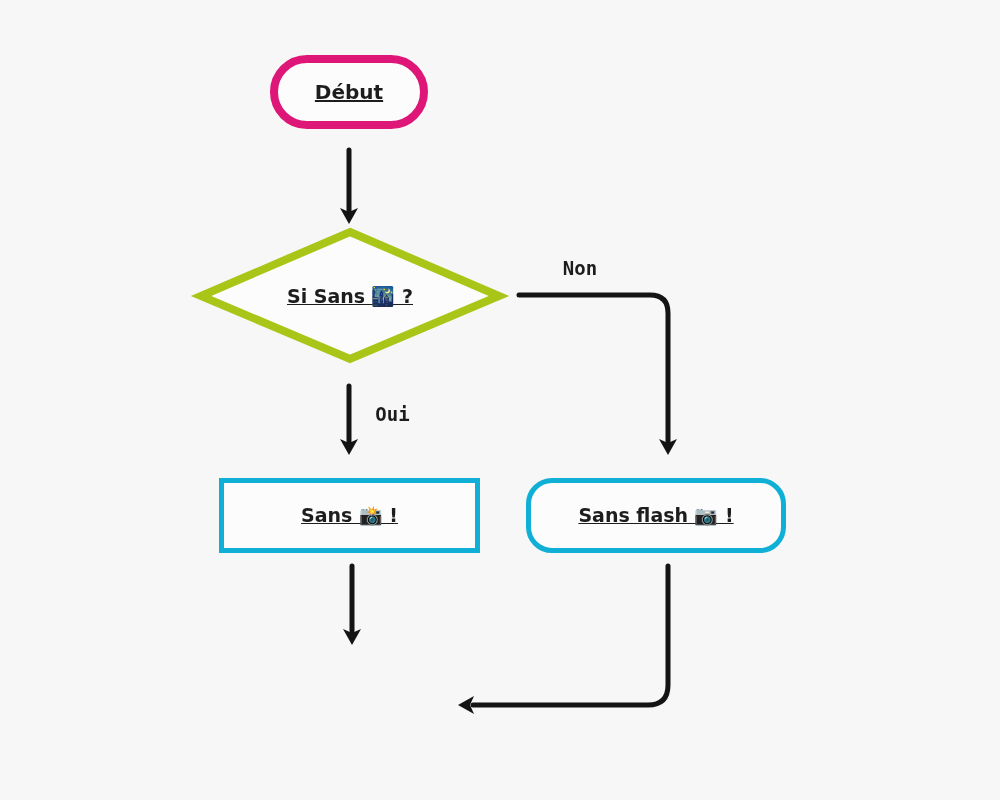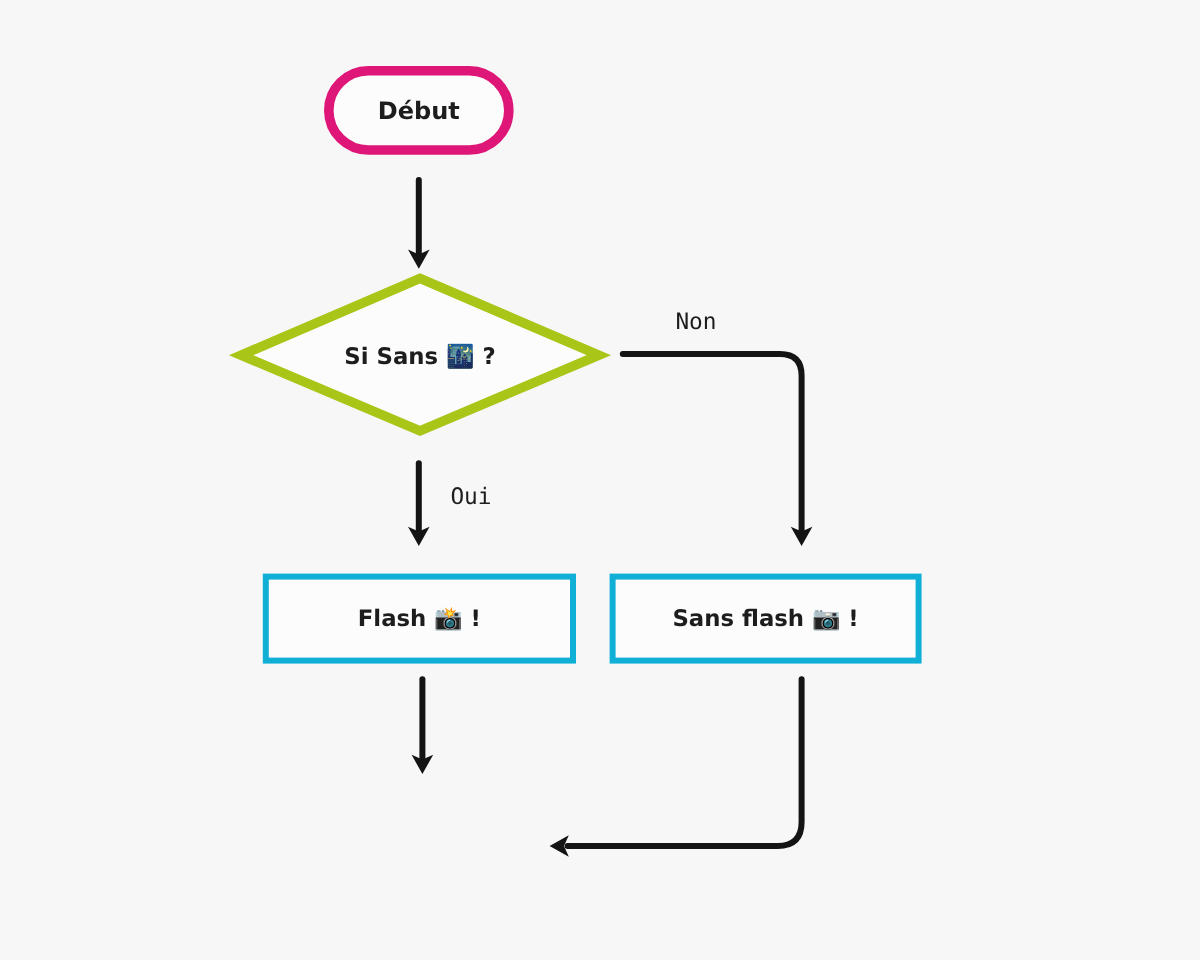--- a/index.html
+++ b/index.html
@@ -7,31 +7,31 @@
     --pink:#dd1677; --lime:#a9c618; --cyan:#10afd6; --node_fill:#fcfcfc;
   }
   html,body{margin:0;padding:0;}
   body{background:var(--bg);font-family:"DejaVu Sans","Liberation Sans",sans-serif;}
   .stage{position:relative;width:1000px;height:800px;background:var(--bg);overflow:hidden;}
   .edges{position:absolute;left:0;top:0;width:1000px;height:800px;}
   .edge-line{fill:none;stroke:var(--ink);stroke-width:5;stroke-linecap:round;}
   .arrowhead{fill:var(--ink);stroke:none;}
   .diamond-shape{fill:var(--node_fill);stroke:var(--lime);stroke-width:8;stroke-linejoin:miter;}
   .node{position:absolute;box-sizing:border-box;display:flex;align-items:center;justify-content:center;
-        background:var(--node_fill);color:var(--text);font-weight:bold;font-size:19px;text-align:right;}
+        background:var(--node_fill);color:var(--text);font-weight:bold;font-size:19px;text-align:right;text-decoration:underline;}
   .pill{border:8px solid var(--pink);border-radius:42px;}
   .pill-start{left:270px;top:55px;width:158px;height:74px;font-size:20px;}
   .pill-end{left:272px;top:671px;width:158px;height:72px;}
   .rectbox{border:5px solid var(--cyan);}
   .box-flash{left:219px;top:478px;width:261px;height:75px;}
-  .box-noflash{left:508px;top:478px;width:260px;height:75px;}
+  .box-noflash{left:526px;top:478px;width:260px;height:75px;border-radius:26px;}
   .diamond-label{position:absolute;left:202px;top:233px;width:296px;height:126px;
         display:flex;align-items:center;justify-content:center;background:transparent;border:none;}
   .edge-label{position:absolute;color:var(--text);font-family:"DejaVu Sans Mono","Liberation Mono",monospace;
-        font-size:19px;font-weight:400;text-align:center;}
+        font-size:19px;font-weight:700;text-align:center;}
   .edge-label-non{left:545px;top:257px;width:70px;}
   .edge-label-oui{left:365px;top:403px;width:55px;}
 </style>
 </head>
 <body>
 
 <div class="stage">
 
   <svg class="edges" viewBox="0 0 1000 800" xmlns="http://www.w3.org/2000/svg">
 
@@ -58,21 +58,21 @@
   </div>
 
   <div class="node diamond-label">
     <span>Si Sans 🌃 ?</span>
   </div>
 
   <div class="edge-label edge-label-non">Non</div>
   <div class="edge-label edge-label-oui">Oui</div>
 
   <div class="node rectbox box-flash">
-    <span>Flash 📸 !</span>
+    <span>Sans 📸 !</span>
   </div>
 
   <div class="node rectbox box-noflash">
     <span>Sans flash 📷 !</span>
   </div>
 
 
 </div>
 
 </body></html>

